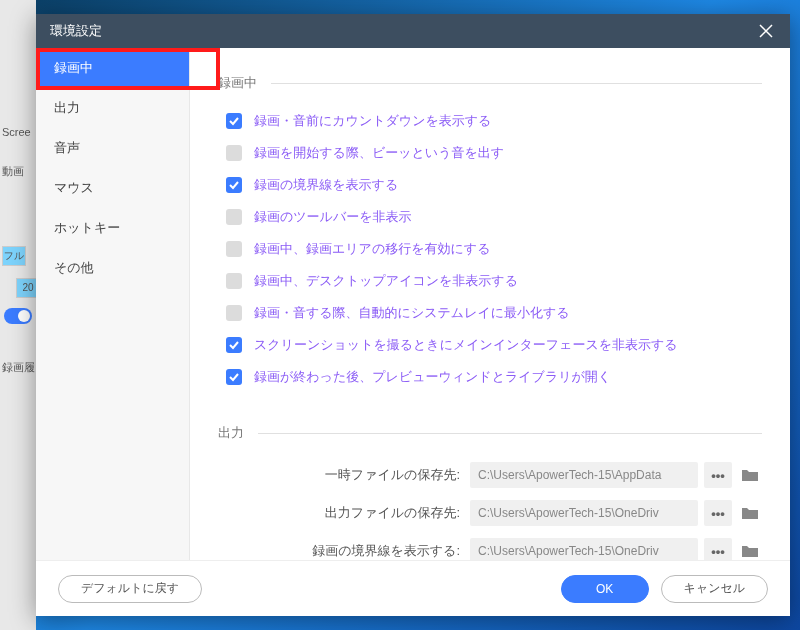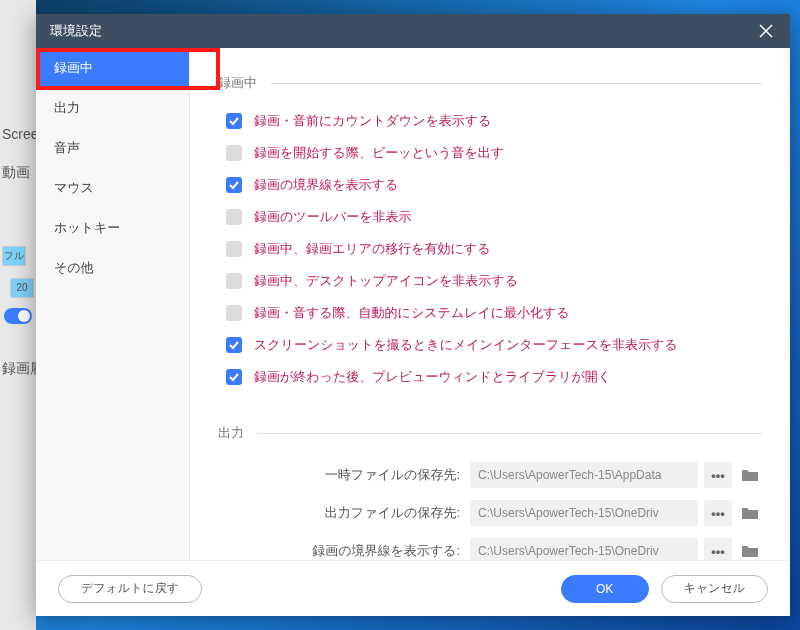--- a/index.html
+++ b/index.html
@@ -13,21 +13,21 @@
   position: relative;
 }
 
 
 .bg-underlay {
   position: absolute;
   left: 0; top: 0; width: 36px; height: 630px;
   background: #e8e8e8;
   z-index: 0;
 }
-.bg-label { position: absolute; color: #555; font-size: 14px; z-index: 0; }
+.bg-label { position: absolute; color: #555; font-size: 11px; z-index: 0; }
 
 
 .dialog {
   position: absolute;
   left: 36px; top: 14px;
   width: 754px; height: 602px;
   background: #fff;
   display: flex;
   flex-direction: column;
   box-shadow: 0 4px 24px rgba(0,0,0,0.4);
@@ -109,21 +109,21 @@
 .chk {
   width: 16px; height: 16px;
   border-radius: 3px;
   margin-right: 12px;
   display: flex; align-items: center; justify-content: center;
   flex-shrink: 0;
 }
 .chk.on { background: #3b7cff; }
 .chk.off { background: #dcdcdc; }
 .chk svg { width: 12px; height: 12px; }
-.opt-label { color: #be185d; }
+.opt-label { color: #8b5cf6; }
 
 .output-sect { margin-top: 38px; }
 .out-row {
   display: flex; align-items: center;
   margin-bottom: 12px;
 }
 .out-label {
   flex: 1;
   text-align: right;
   color: #555;
@@ -211,21 +211,21 @@
   z-index: 0;
 }
 </style>
 </head>
 <body>
 
 <div class="bg-underlay"></div>
 <div class="bg-label" style="left:2px; top:126px;">Scree</div>
 <div class="bg-label" style="left:2px; top:164px;">動画</div>
 <div class="bg-pill" style="left:2px; top:246px; width:24px; height:20px; line-height:18px;">フル</div>
-<div class="bg-pill" style="left:10px; top:278px; width:24px; height:20px; line-height:18px;">20</div>
+<div class="bg-pill" style="left:16px; top:278px; width:24px; height:20px; line-height:18px;">20</div>
 <div class="bg-toggle"></div>
 <div class="bg-label" style="left:2px; top:360px;">録画履</div>
 
 <div class="dialog">
   <div class="titlebar">
     <span>環境設定</span>
     <div class="spacer"></div>
     <div class="close-btn">
       <svg viewBox="0 0 14 14">
           <path d="M1 1 L13 13 M13 1 L1 13" stroke="#fff" stroke-width="1.5" fill="none"></path>

